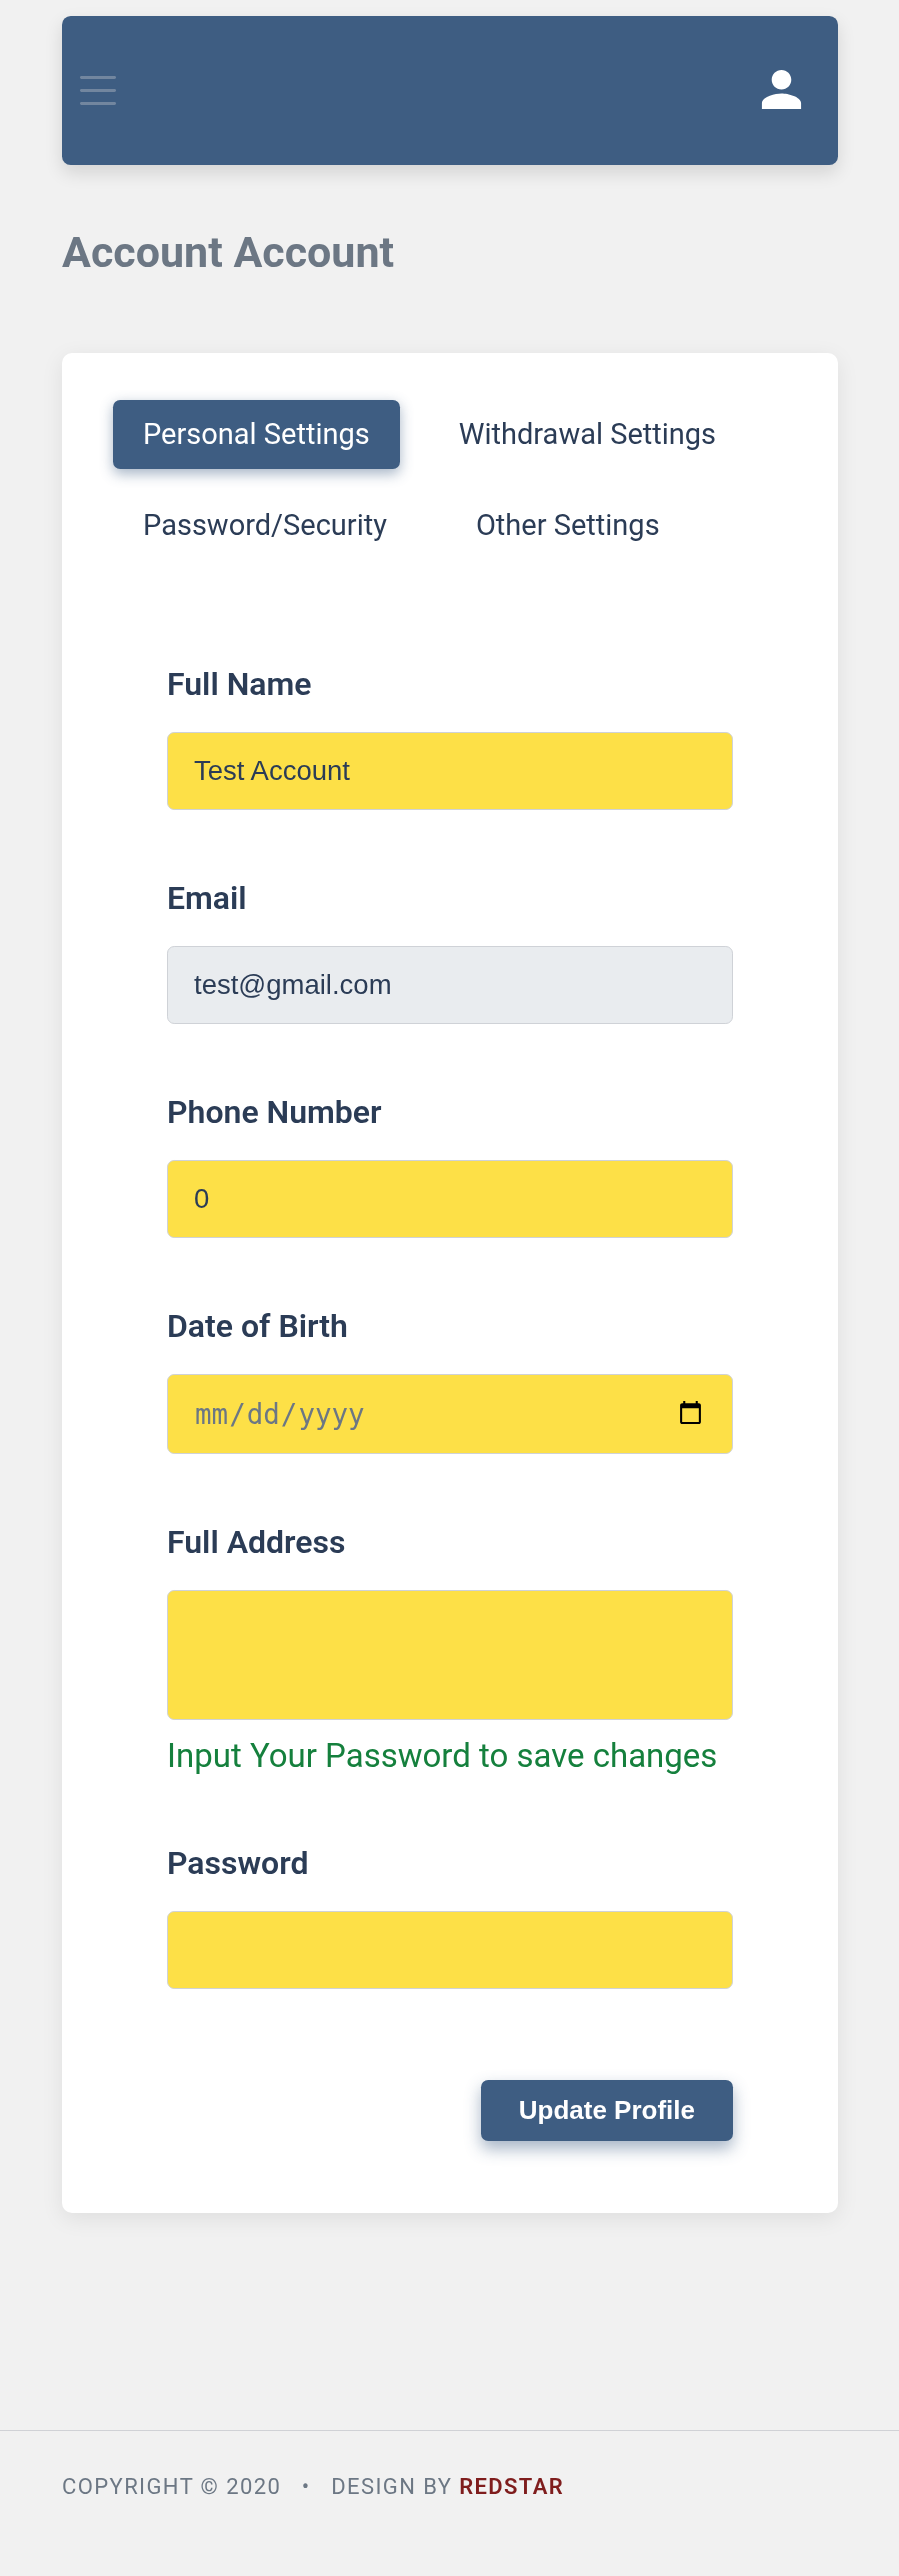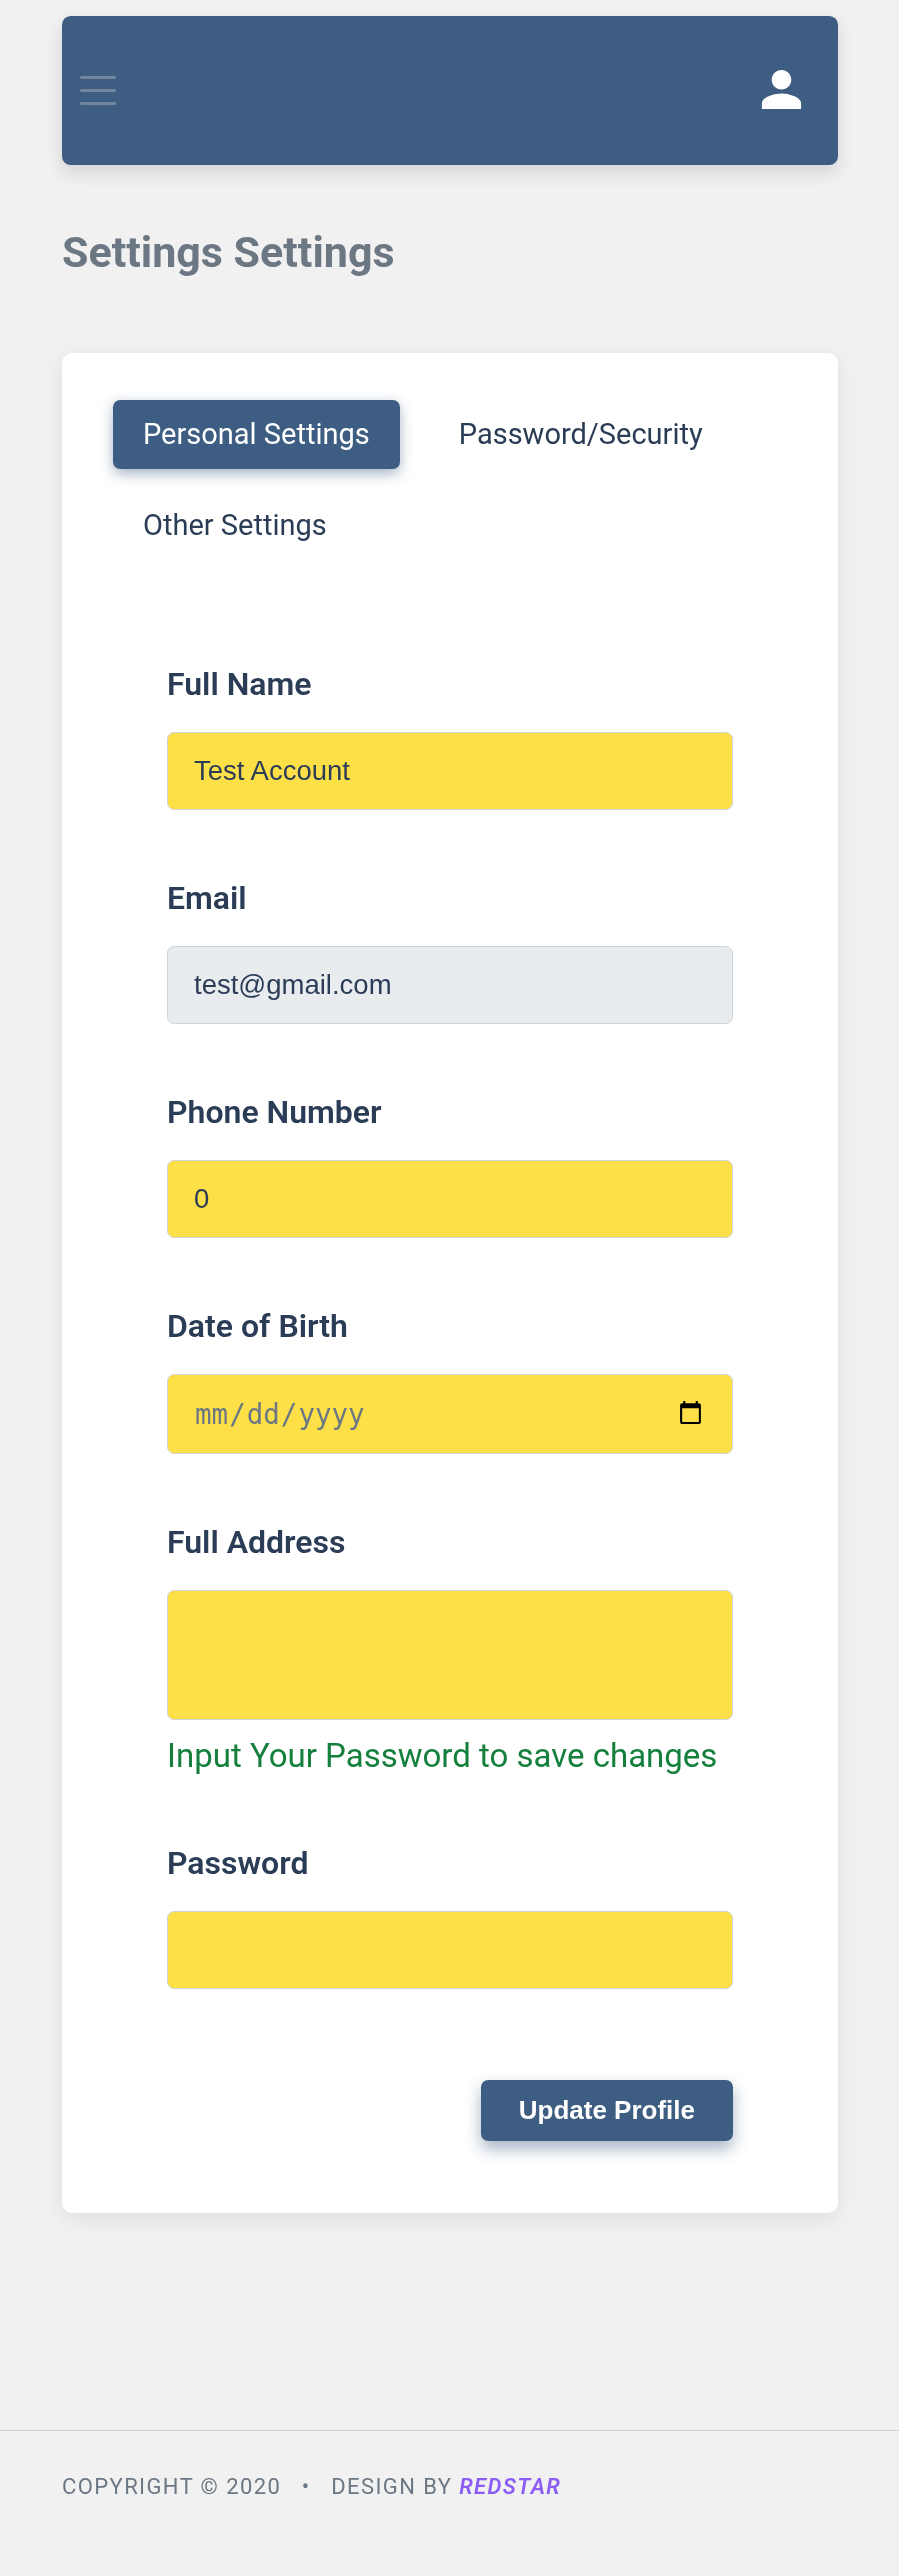--- a/index.html
+++ b/index.html
@@ -152,47 +152,47 @@
     border-top: 1.4px solid #d0d2d6;
     margin: 29px 0 43px 0;
   }
   .footer {
     padding: 0 62px 43px 62px;
     font-size: 22px;
     letter-spacing: 1.4px;
     color: #6c7784;
   }
   .footer .brand {
-    color: #8b5cf6;
+    color: #7f1d1d;
     font-weight: 600;
-    font-style: italic;
   }
 </style>
 </head>
 <body>
 
 <div class="page">
   <div class="topbar">
     <div class="hamburger-icon">
       <span></span>
         <span></span>
         <span></span>
     </div>
     <div class="user-icon">
       <svg viewBox="0 0 24 24">
           <path d="M12 12c2.76 0 5-2.24 5-5s-2.24-5-5-5-5 2.24-5 5 2.24 5 5 5zm0 2c-3.33 0-10 1.67-10 5v3h20v-3c0-3.33-6.67-5-10-5z"></path>
         </svg>
     </div>
   </div>
 
-  <h1 class="page-title">Settings Settings</h1>
+  <h1 class="page-title">Account Account</h1>
 
   <div class="card">
     <div class="tabs">
       <div class="tab active">Personal Settings</div>
+      <div class="tab">Withdrawal Settings</div>
       <div class="tab">Password/Security</div>
       <div class="tab">Other Settings</div>
     </div>
 
     <div class="form-area">
       <div class="form-group">
         <label class="form-label">Full Name</label>
         <input type="text" class="form-control" value="Test Account" style="">
       </div>
 

